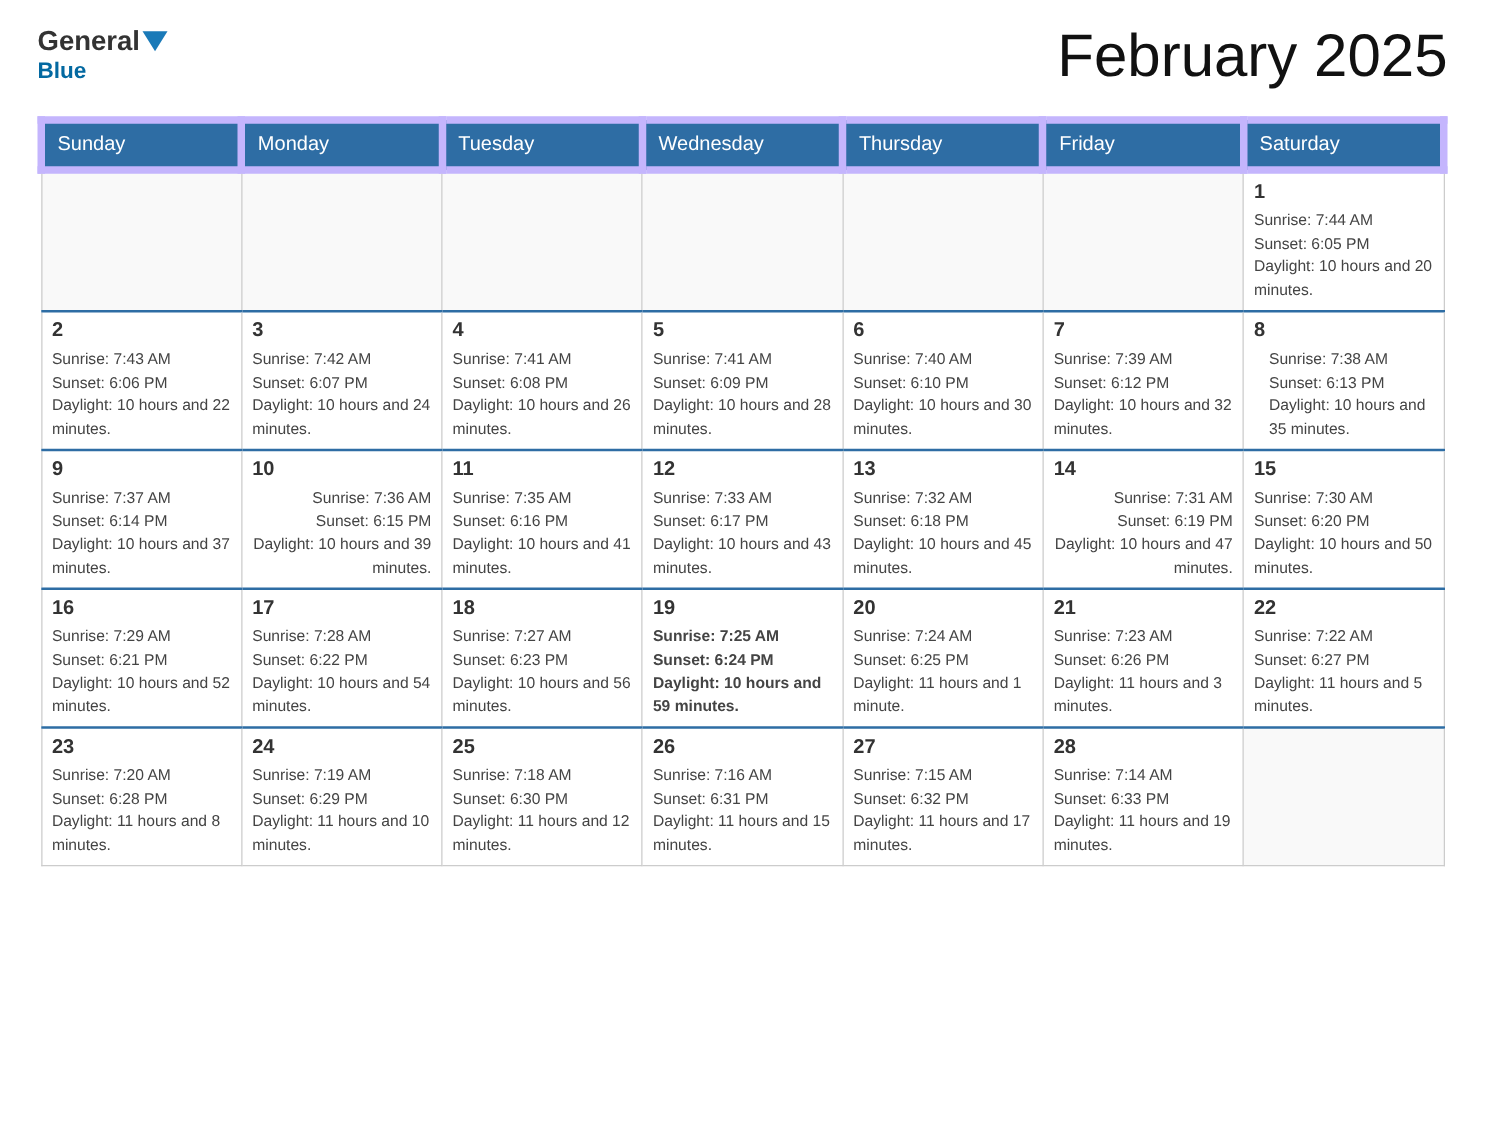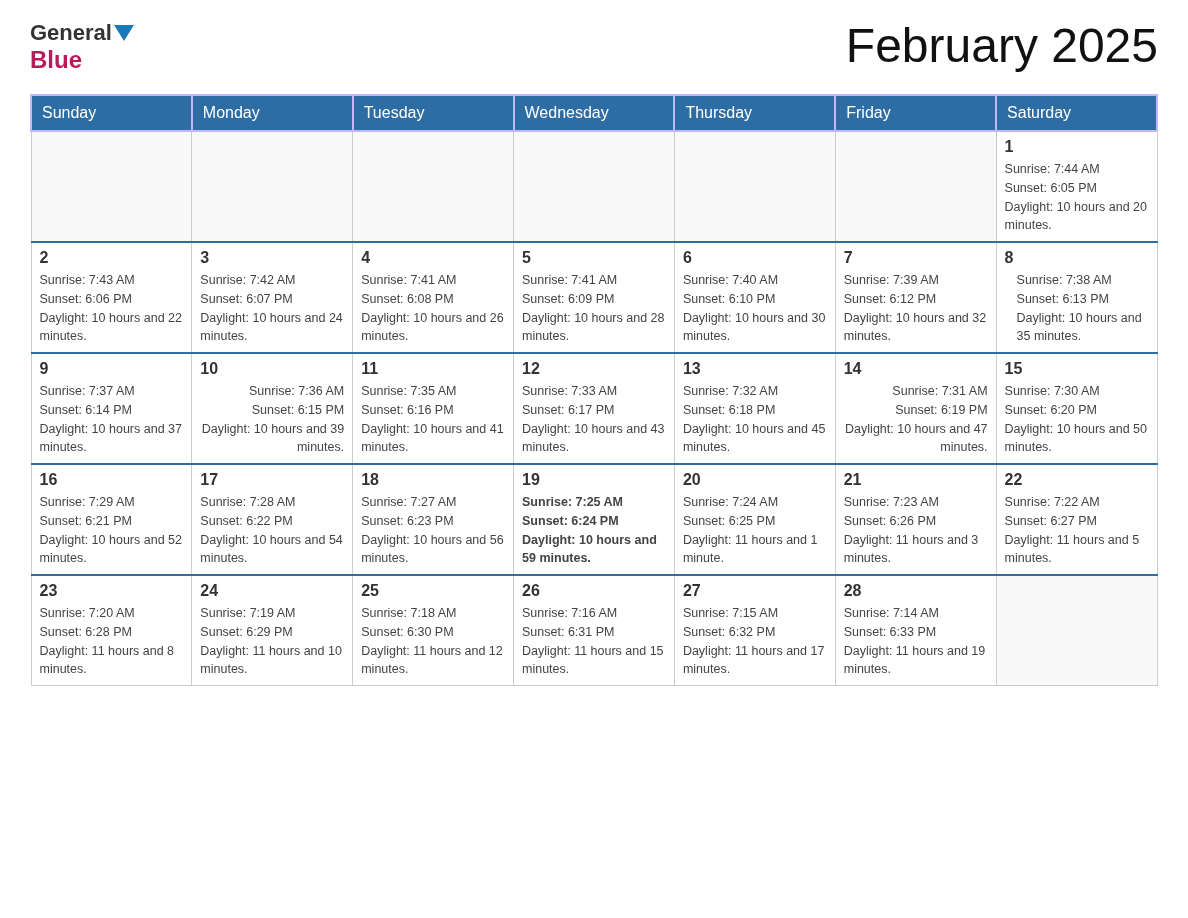--- a/index.html
+++ b/index.html
@@ -34,22 +34,22 @@
       display: inline-block;
       width: 0;
       height: 0;
       border-left: 10px solid transparent;
       border-right: 10px solid transparent;
       border-top: 16px solid #1a7ab8;
       margin: 0 2px;
       vertical-align: middle;
     }
     .logo-blue {
-      color: #be185d;
-      font-size: 24px;
+      color: #0369a1;
+      font-size: 18px;
       font-weight: bold;
       text-align: right;
     }
     .title-section {
       text-align: right;
       margin-left: 27px;
     }
     .month-title {
       font-size: 48px;
       font-weight: normal;
@@ -66,21 +66,21 @@
       border-collapse: collapse;
       table-layout: fixed;
     }
     .calendar th {
       background-color: #2e6da4;
       color: #fff;
       padding: 8px 10px;
       text-align: left;
       font-size: 16px;
       font-weight: normal;
-      border: 2px solid #c4b5fd;
+      border: 6px solid #c4b5fd;
     }
     .calendar td {
       border: 1px solid #ccc;
       vertical-align: top;
       padding: 6px 8px;
       height: 110px;
       background: #fff;
     }
     .calendar td.empty {
       background: #f9f9f9;

